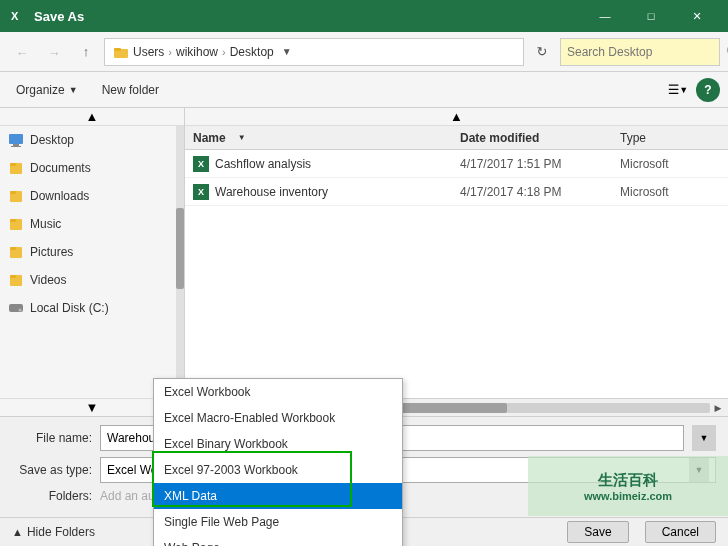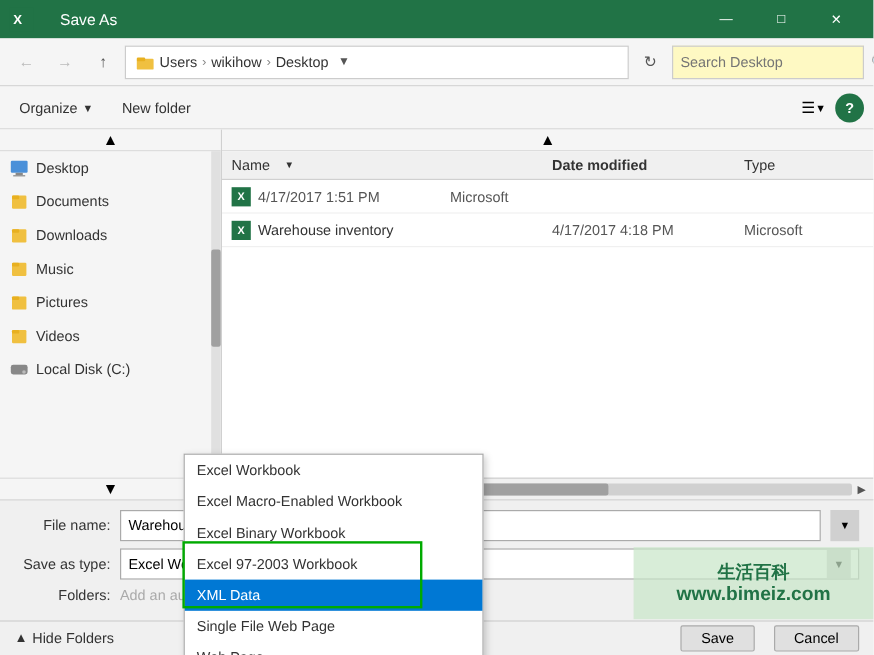--- a/index.html
+++ b/index.html
@@ -24,22 +24,21 @@
     }
     .title-bar-icon {
       width: 20px;
       height: 20px;
       margin-right: 6px;
       flex-shrink: 0;
     }
     .title-bar-title {
       flex: 1;
       font-size: 13px;
-      font-weight: normal;
-      margin-left: 16px;
+      font-weight: bold;
     }
     .title-bar-controls {
       display: flex;
       gap: 0;
     }
     .title-bar-btn {
       width: 46px;
       height: 32px;
       display: flex;
       align-items: center;
@@ -232,21 +231,21 @@
     .file-list-header {
       display: flex;
       height: 24px;
       align-items: center;
       background: #f0f0f0;
       border-bottom: 1px solid #d0d0d0;
       padding: 0 8px;
       font-size: 12px;
       color: #333;
     }
-    .file-col-name { flex: 1; cursor: pointer; display: flex; align-items: center; gap: 12px; }
+    .file-col-name { flex: 1; cursor: pointer; display: flex; align-items: center; gap: 12px; font-weight: bold; }
     .file-col-date { width: 160px; cursor: pointer; font-weight: bold; }
     .file-col-type { width: 100px; cursor: pointer; }
     .file-row {
       display: flex;
       height: 28px;
       align-items: center;
       padding: 0 8px;
       cursor: pointer;
       font-size: 12px;
       color: #333;
@@ -606,20 +605,21 @@
       <div class="file-col-date">
         <span>Date modified</span>
       </div>
       <div class="file-col-type">
         <span>Type</span>
       </div>
     </div>
     <div class="file-list-body">
       <div class="file-row">
         <div class="excel-icon file-row-icon">X</div>
+        <span class="file-row-name">Cashflow analysis</span>
         <span class="file-row-date">4/17/2017 1:51 PM</span>
         <span class="file-row-type">Microsoft</span>
       </div>
       <div class="file-row">
         <div class="excel-icon file-row-icon">X</div>
         <span class="file-row-name">Warehouse inventory</span>
         <span class="file-row-date">4/17/2017 4:18 PM</span>
         <span class="file-row-type">Microsoft</span>
       </div>
     </div>
@@ -695,15 +695,15 @@
     </button>
     <button class="footer-btn">
       <span>Cancel</span>
     </button>
   </div>
 </div>
 
 <div class="watermark">
   <div style="text-align:center;">
     <div style="font-size:15px;color:#217346;font-weight:bold;">生活百科</div>
-    <div style="font-size:16px;color:#217346;">www.bimeiz.com</div>
+    <div style="font-size:11px;color:#217346;">www.bimeiz.com</div>
   </div>
 </div>
 
 </body></html>

